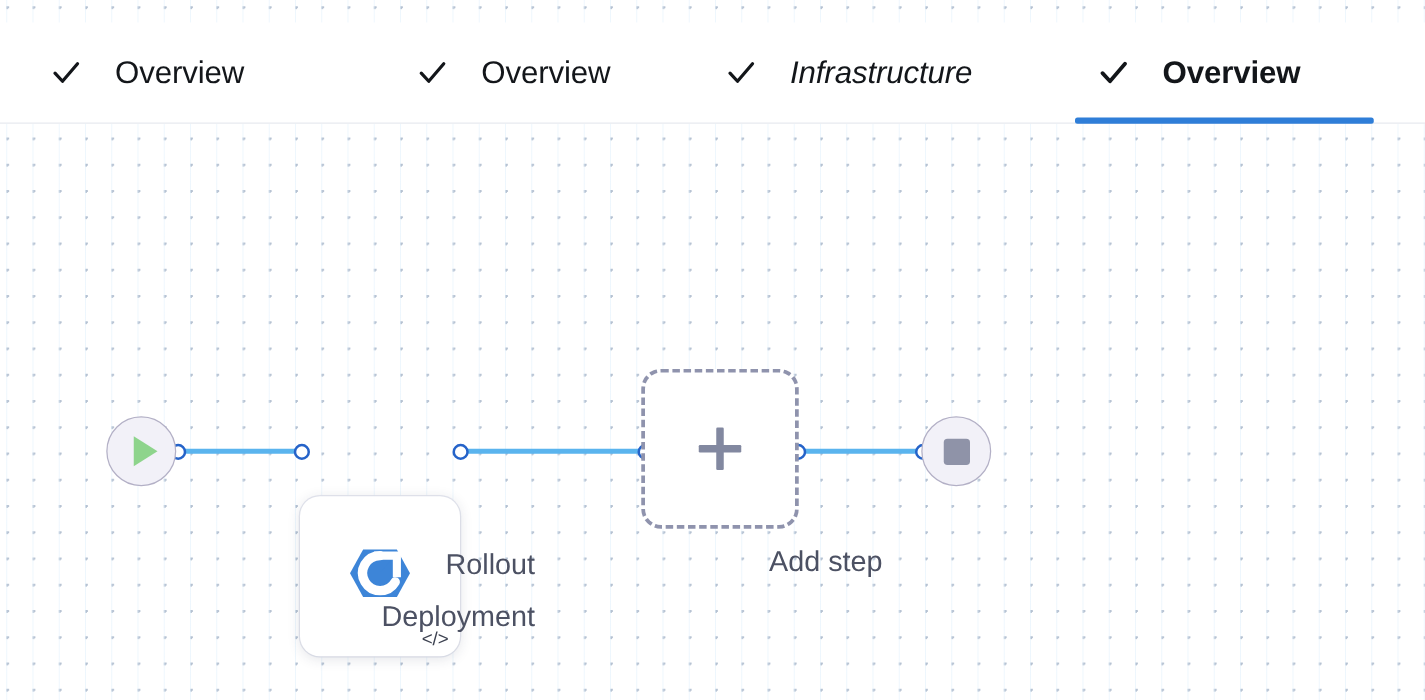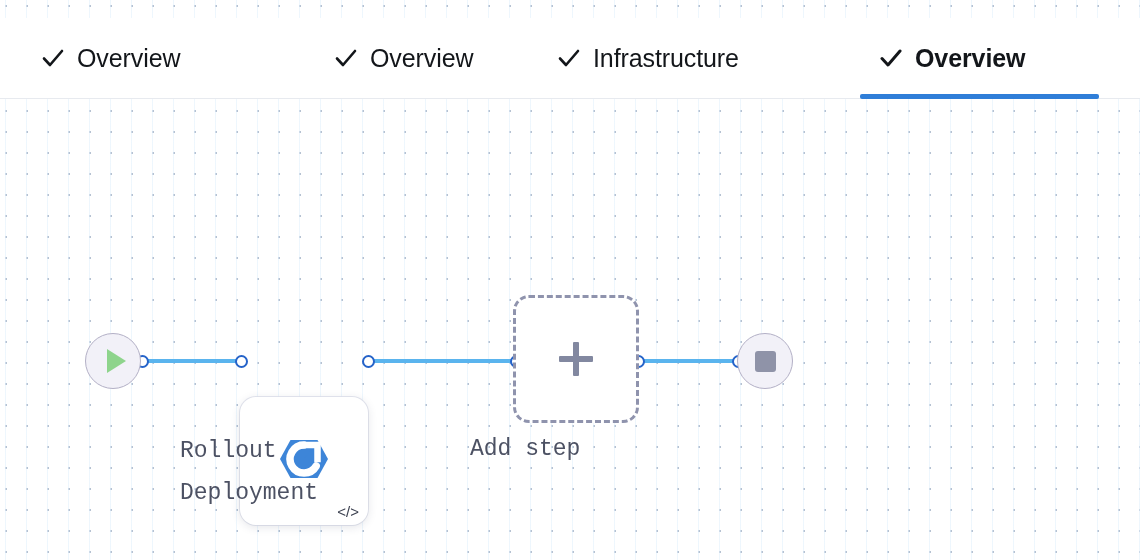--- a/index.html
+++ b/index.html
@@ -50,21 +50,21 @@
   }
   .tabs {
     position: relative;
     height: 100%;
     display: flex;
     align-items: center;
   }
   .tab {
     display: flex;
     align-items: center;
-    gap: 13px;
+    gap: 28px;
     height: 100%;
     box-sizing: border-box;
     cursor: pointer;
     position: relative;
     padding: 0 22px;
     text-align: center;
   }
   .tab .check {
     display: inline-block;
     width: 22px;
@@ -88,21 +88,21 @@
     height: 5px;
     border-radius: 2px;
     background: #2f7ed8;
     display: none;
   }
   .tab.active .underline { display: block; }
 
   
   .tab-overview       { position: absolute; left: 20px; }
   .tab-service        { position: absolute; left: 313px; }
-  .tab-infrastructure { position: absolute; left: 536px; }
+  .tab-infrastructure { position: absolute; left: 560px; font-style: italic; }
   .tab-execution      { position: absolute; left: 858px; width: 243px; }
 
   
   .graph {
     position: absolute;
     left: 0;
     top: 99px;
     width: 1140px;
     height: 461px;
   }
@@ -227,29 +227,28 @@
   .add-step .plus::before {
     left: 0; top: 14px; width: 34px; height: 6px;
   }
   .add-step .plus::after {
     top: 0; left: 14px; height: 34px; width: 6px;
   }
 
   
   .caption {
     position: absolute;
-    text-align: left;
+    text-align: right;
     font-size: 23px;
     line-height: 42px;
     color: #4c5163;
     white-space: pre;
-    font-family: Liberation Mono, monospace;
   }
   .caption-step { left: 180px; top: 331px; width: 248px; }
-  .caption-add  { left: 470px; top: 329px; width: 212px; }
+  .caption-add  { left: 494px; top: 329px; width: 212px; }
 </style>
 </head>
 <body>
 
 <div class="app">
 
   <div class="canvas"></div>
 
   <div class="tabbar">
     <div class="tabs">

